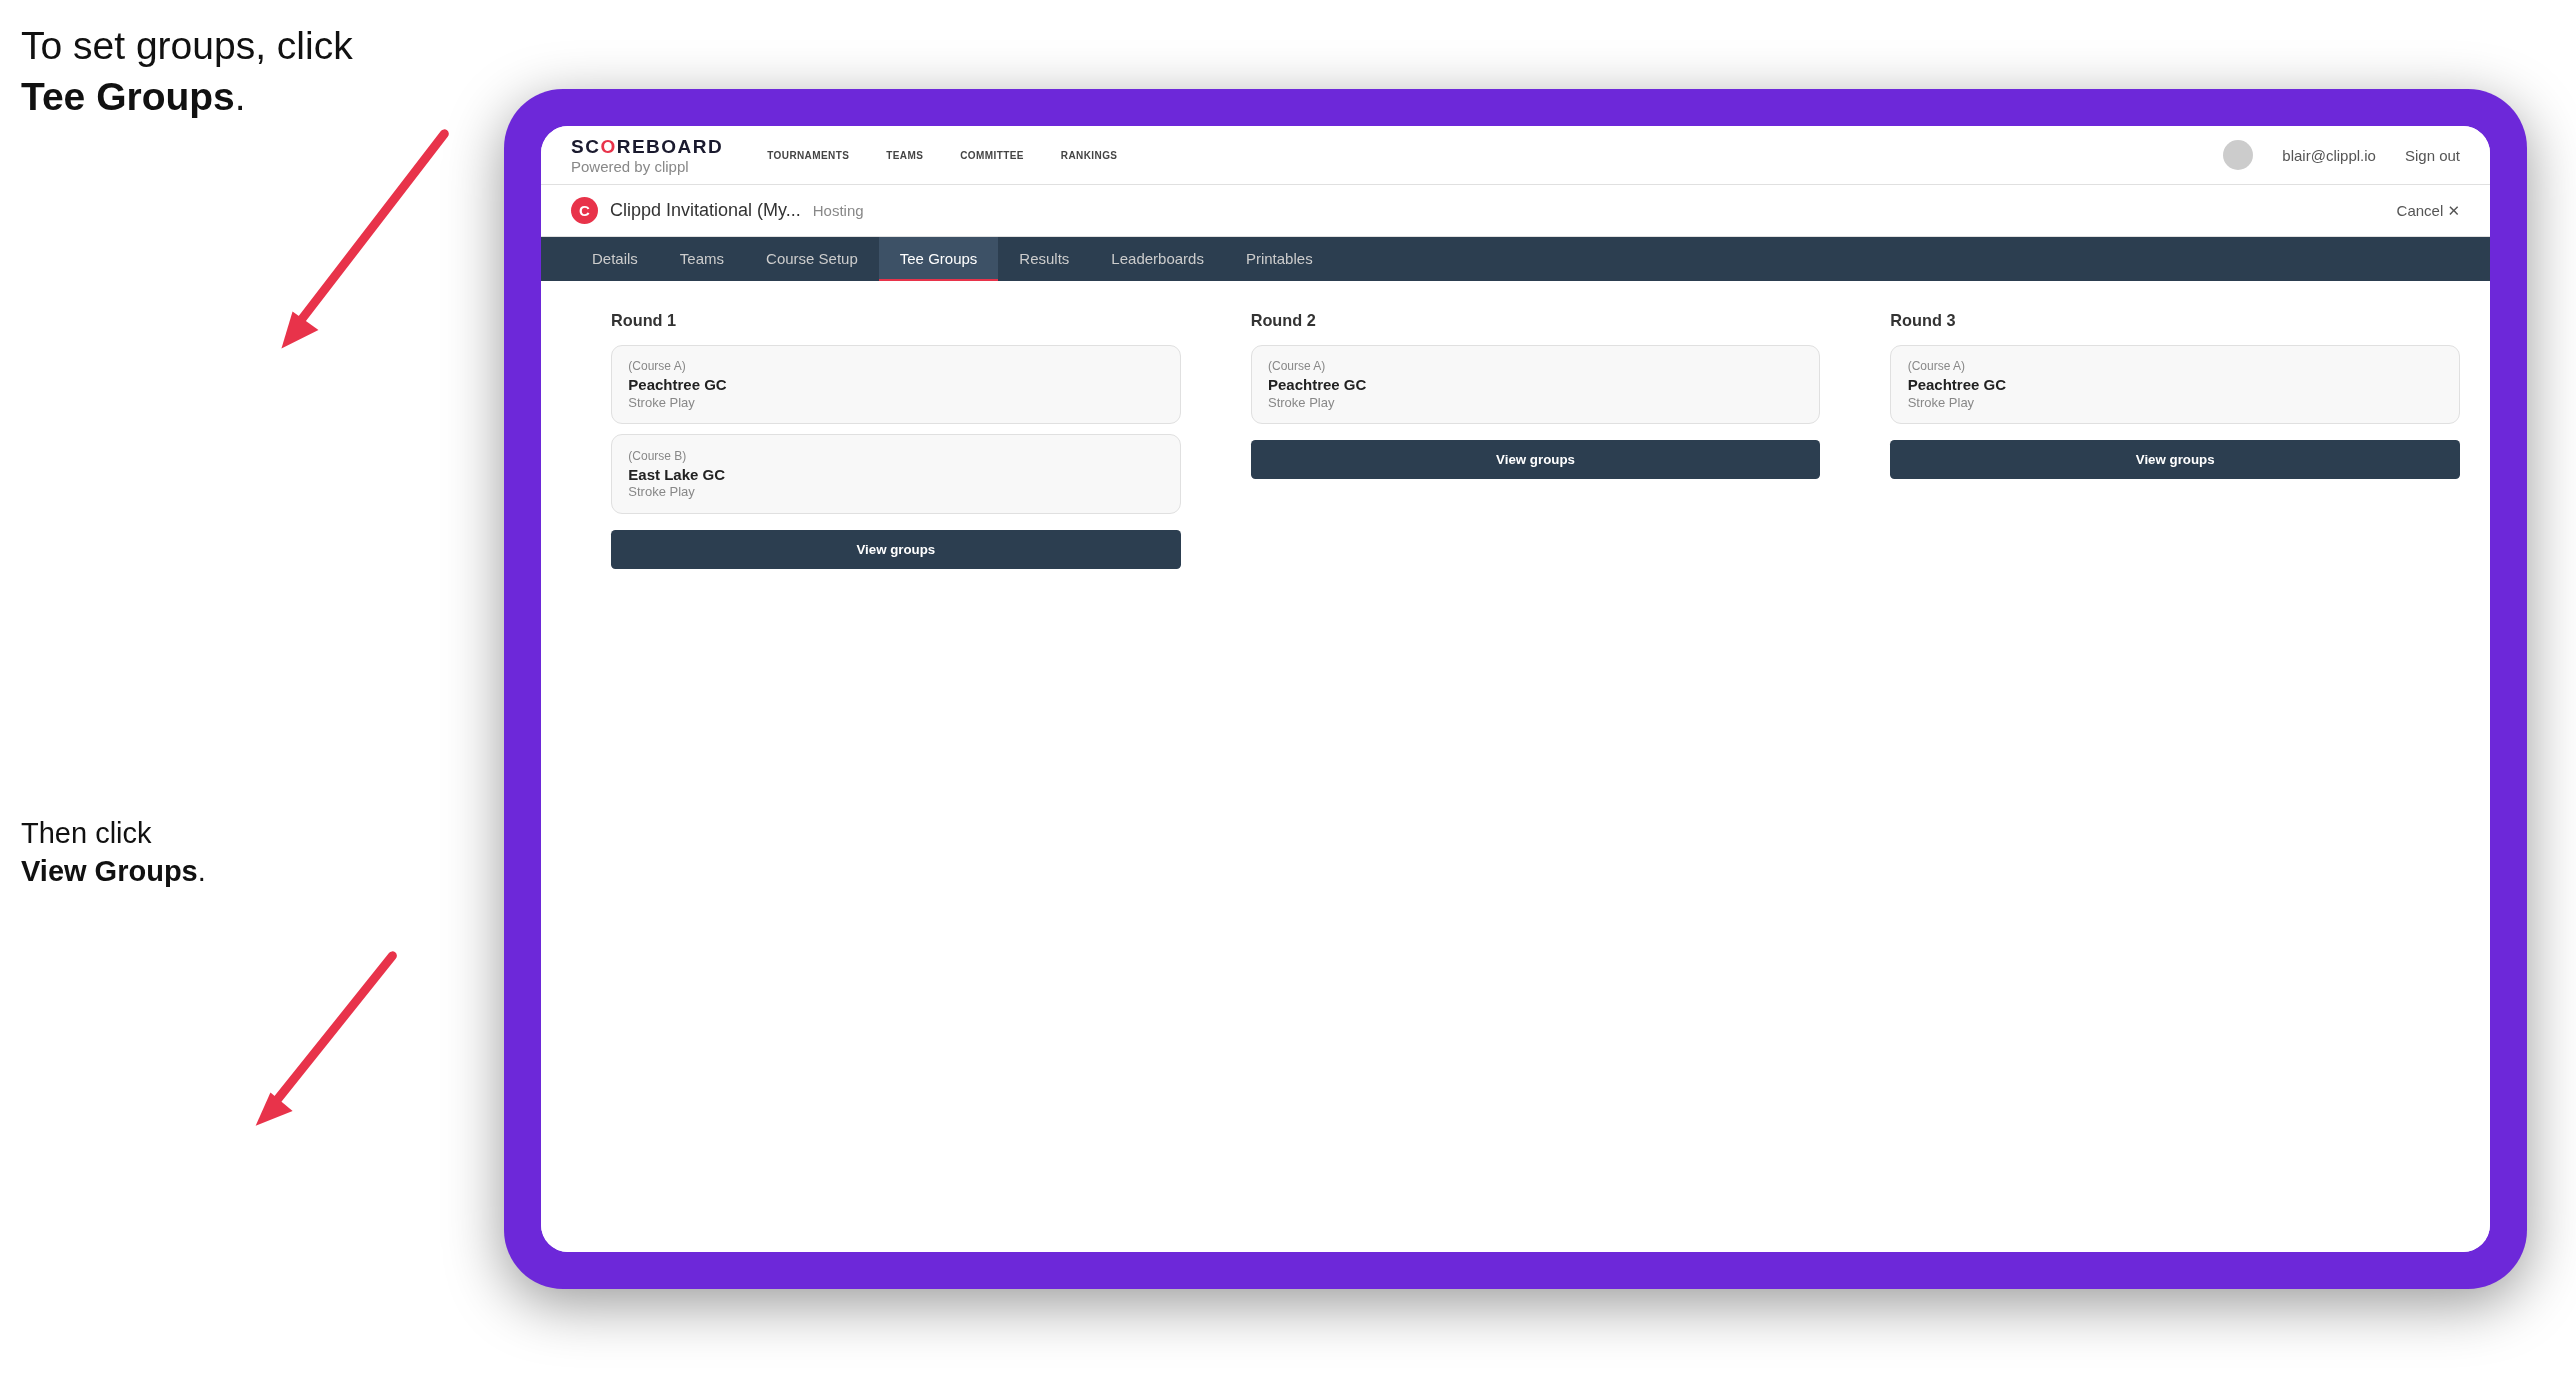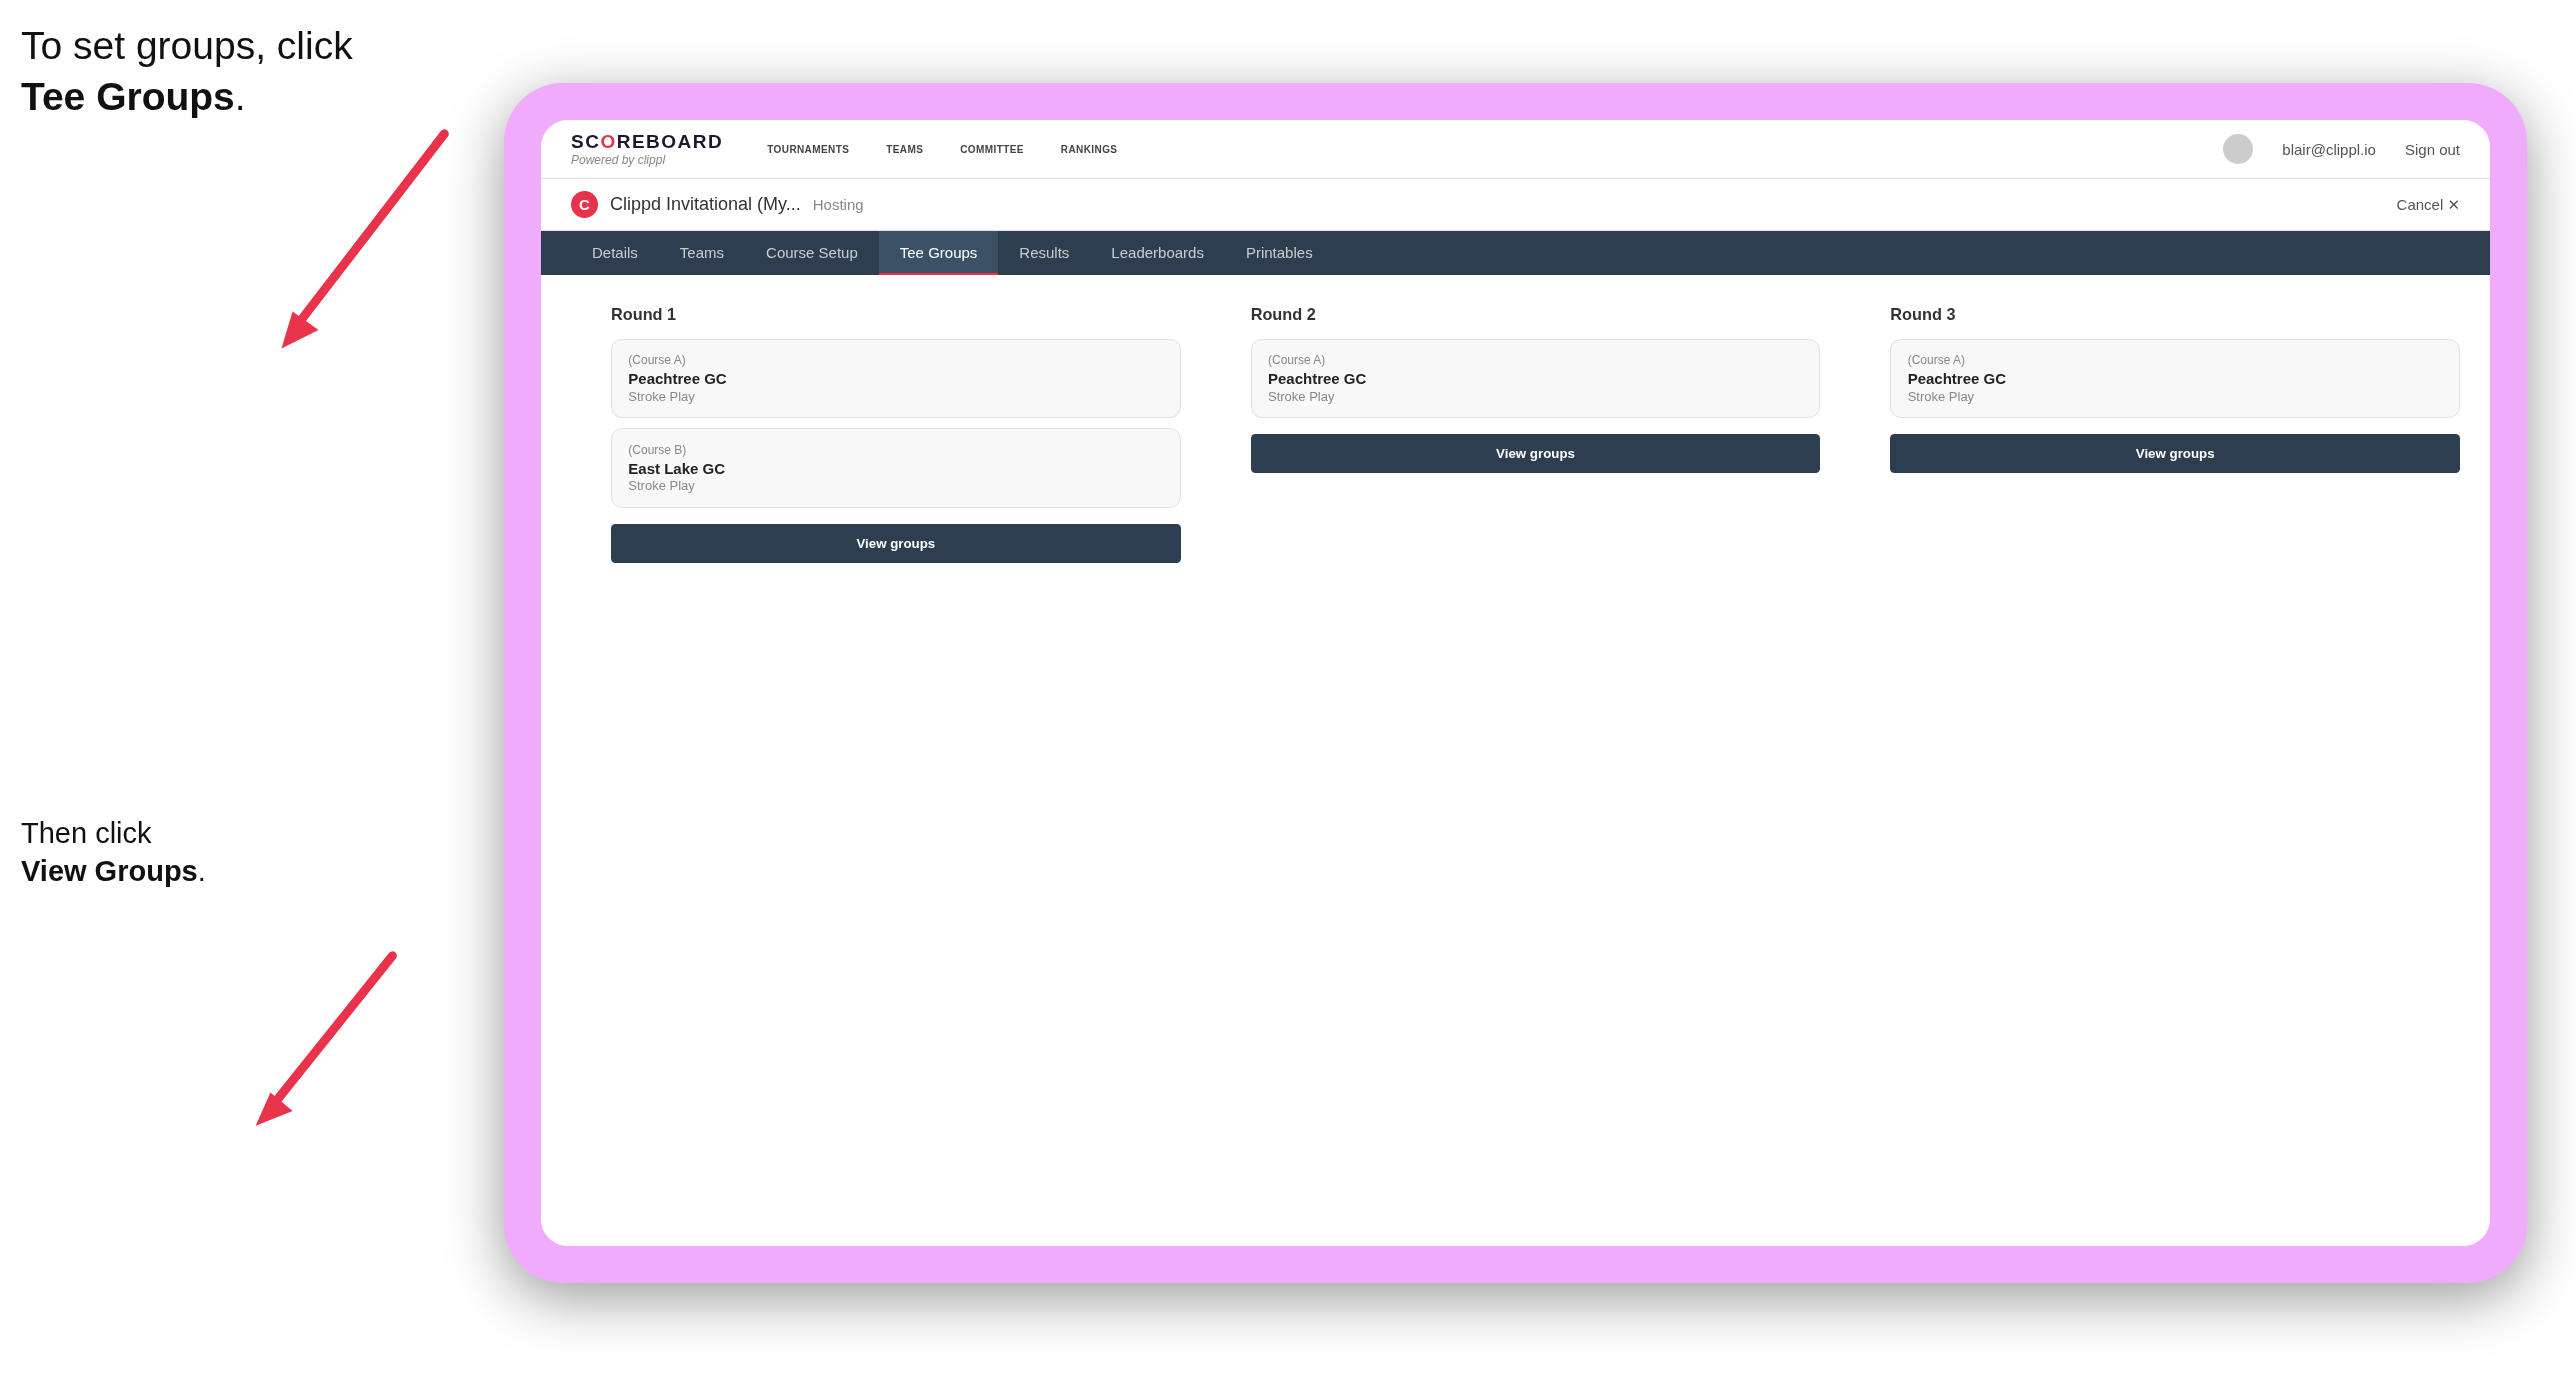--- a/index.html
+++ b/index.html
@@ -52,25 +52,25 @@
       position: absolute;
       top: 941px;
       left: 215px;
       width: 207px;
       height: 207px;
     }
 
     
     .tablet-frame {
       position: absolute;
-      top: 83px;
+      top: 89px;
       left: 504px;
       width: 2023px;
       height: 1200px;
-      background: #f0abfc;
+      background: #6d28d9;
       border-radius: 59px;
       padding: 37px;
       box-shadow: 0 15px 59px rgba(0,0,0,0.4);
     }
 
     .tablet-screen {
       width: 100%;
       height: 100%;
       background: #f5f5f5;
       border-radius: 27px;
@@ -108,23 +108,22 @@
       font-weight: 900;
       letter-spacing: 1.5px;
       color: #1a1a2e;
     }
 
     .logo-text span {
       color: #e8334a;
     }
 
     .logo-sub {
-      font-size: 12px;
+      font-size: 15px;
       color: #888;
-      font-style: italic;
     }
 
     .nav-links {
       display: flex;
       align-items: center;
       gap: 37px;
     }
 
     .nav-link {
       font-size: 10px;

